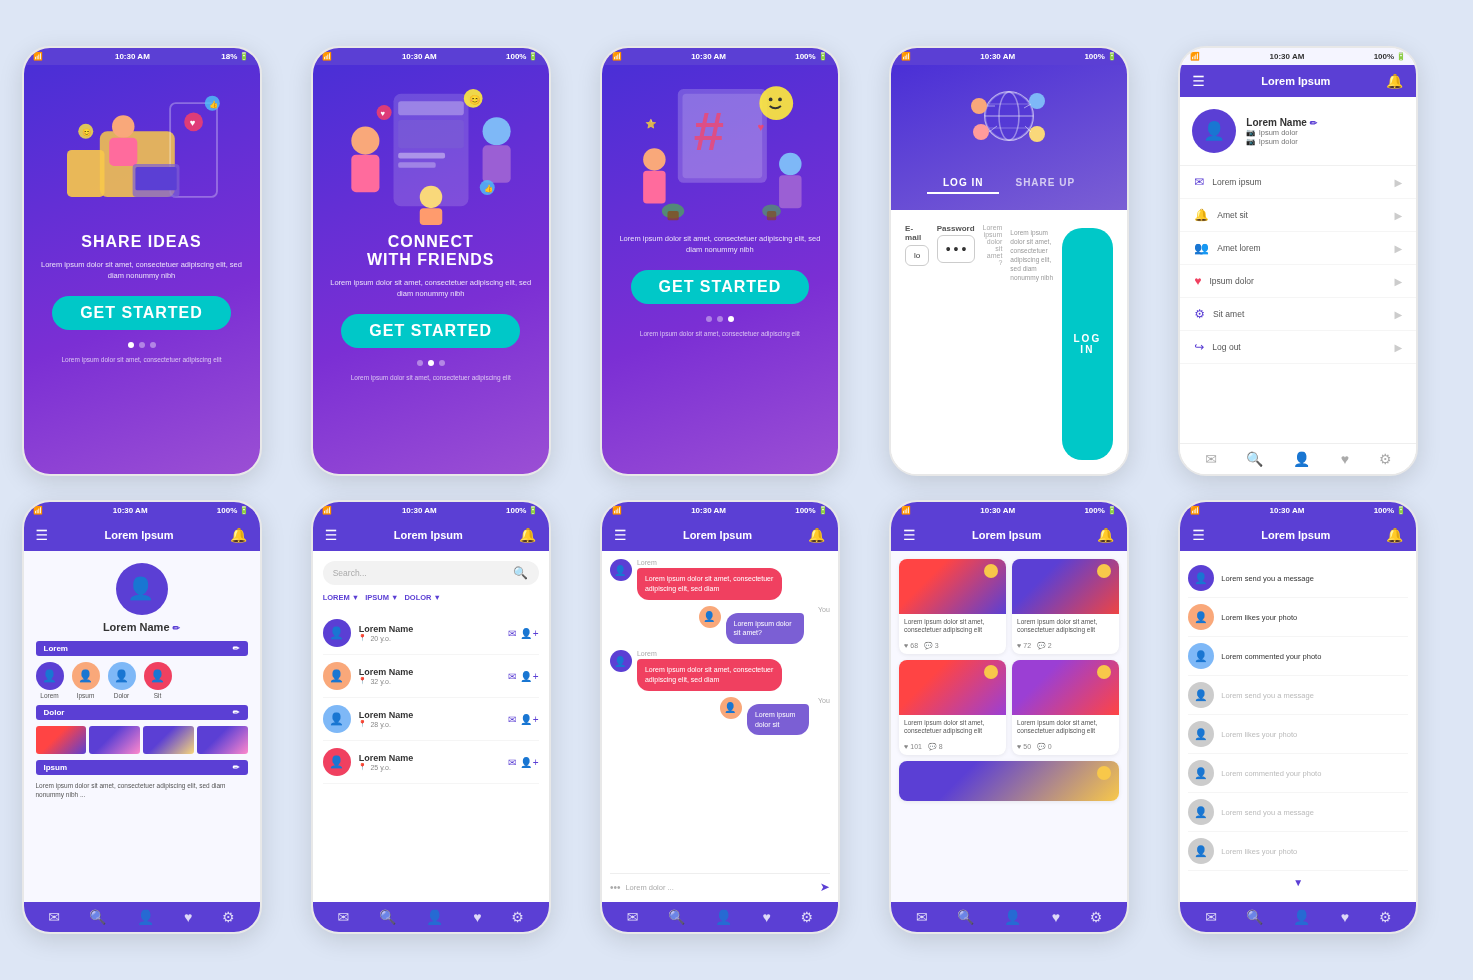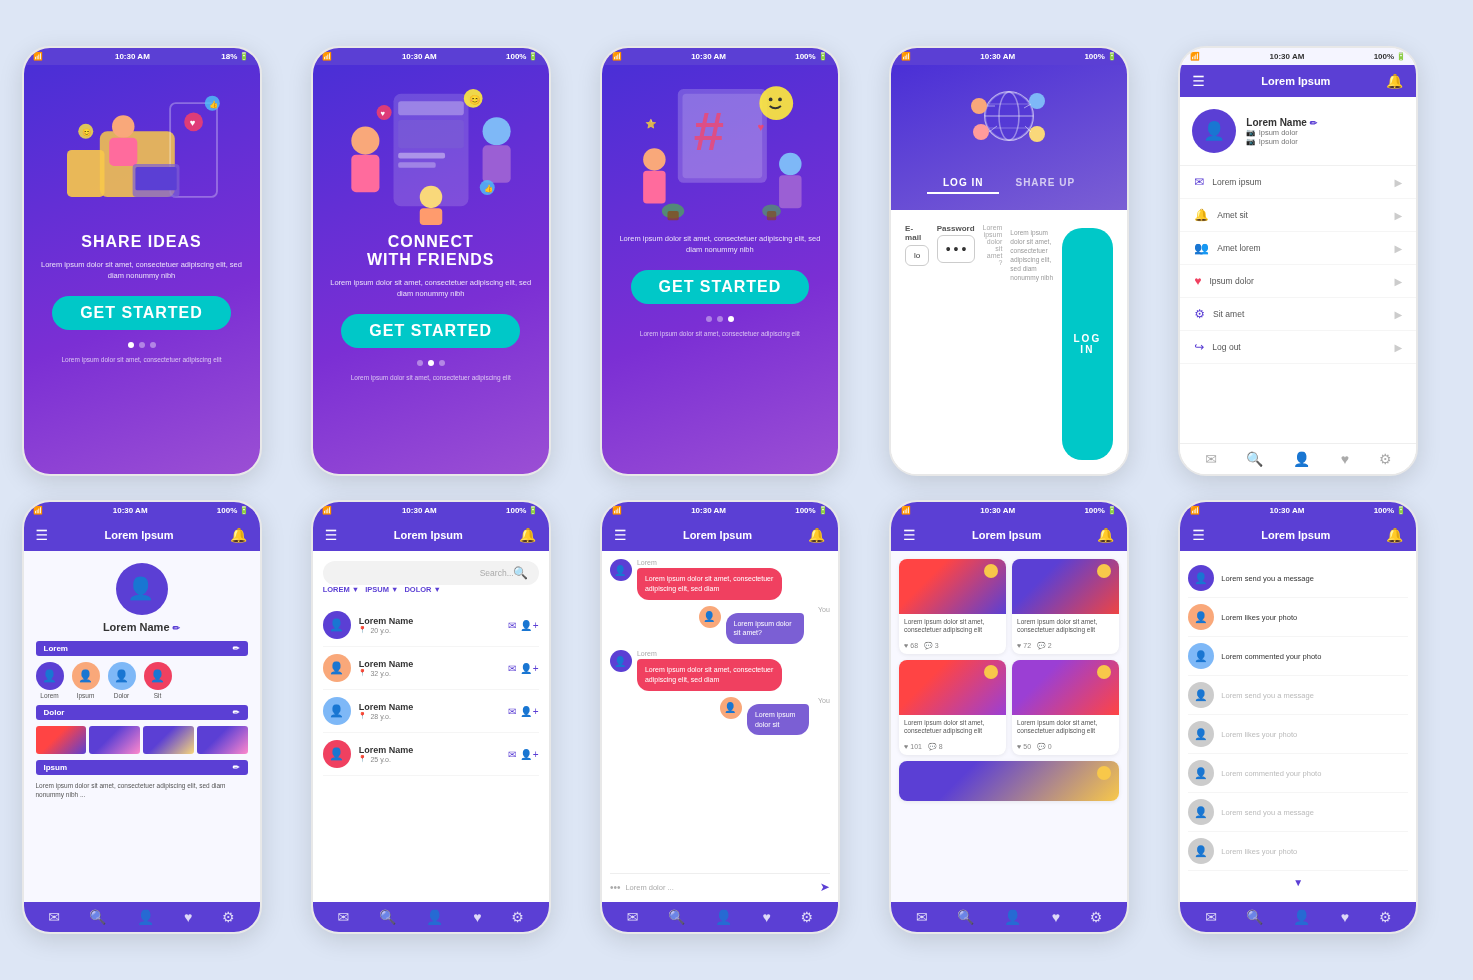--- a/index.html
+++ b/index.html
@@ -344,21 +344,21 @@
       padding: 8px 12px;
       color: white;
     }
     .search-body { flex: 1; background: white; padding: 10px; overflow: hidden; }
     .search-input-row {
       display: flex;
       align-items: center;
       background: #f2f2f2;
       border-radius: 16px;
       padding: 5px 10px;
-      text-align: right;
+      margin-bottom: 8px;
     }
     .search-input-text { font-size: 8.5px; color: #aaa; flex: 1; }
     .filter-row {
       display: flex;
       gap: 6px;
       margin-bottom: 10px;
     }
     .filter-chip {
       font-size: 7.5px;
       color: #5b3fd4;

